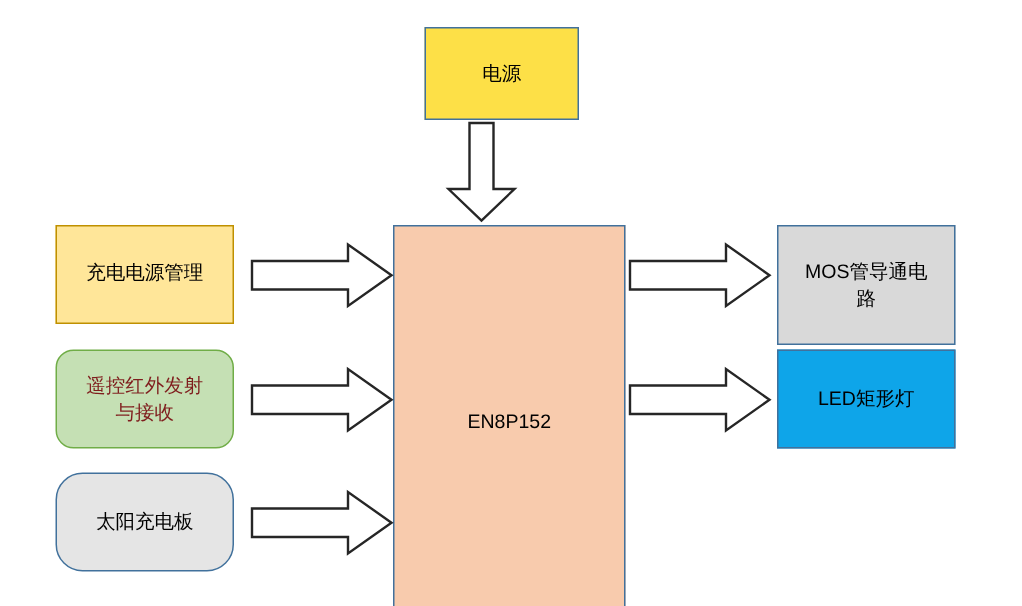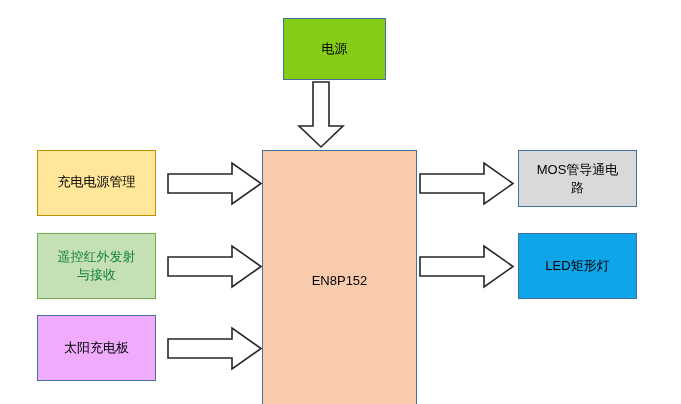--- a/index.html
+++ b/index.html
@@ -31,21 +31,21 @@
     border-width: 1px;
     padding: 2px 6px;
     white-space: pre-line;
   }
   
   #node-power      { left: 283px; top: 18px;  width: 103px; height: 62px; }
   #node-charge     { left: 37px;  top: 150px; width: 119px; height: 66px; font-family: Liberation Mono, monospace; }
   #node-irrc       { left: 37px;  top: 233px; width: 119px; height: 66px; }
   #node-solar      { left: 37px;  top: 315px; width: 119px; height: 66px; }
   #node-mcu        { left: 262px; top: 150px; width: 155px; height: 261px; }
-  #node-mos        { left: 518px; top: 150px; width: 119px; height: 57px; }
+  #node-mos        { left: 518px; top: 150px; width: 119px; height: 80px; }
   #node-led        { left: 518px; top: 233px; width: 119px; height: 66px; }
 
   .arrow {
     position: absolute;
     pointer-events: none;
   }
   .arrow svg { display: block; overflow: visible; }
 
   
   #arrow-power-mcu   { left: 298px; top: 82px;  width: 46px;  height: 66px; }
@@ -53,34 +53,34 @@
   #arrow-irrc-mcu    { left: 168px; top: 245px; width: 94px;  height: 43px; }
   #arrow-solar-mcu   { left: 168px; top: 327px; width: 94px;  height: 43px; }
   #arrow-mcu-mos     { left: 420px; top: 162px; width: 94px;  height: 43px; }
   #arrow-mcu-led     { left: 420px; top: 245px; width: 94px;  height: 43px; }
 </style>
 </head>
 <body>
 
 <div id="canvas" style="background-color: rgb(255, 255, 255);">
 
-  <div class="node" id="node-power" style="background-color: #84cc16; border-color: rgb(65, 113, 156); color: rgb(0, 0, 0);">
+  <div class="node" id="node-power" style="background-color: #fde047; border-color: rgb(65, 113, 156); color: rgb(0, 0, 0);">
     <span>电源</span>
   </div>
 
   <div class="node" id="node-charge" style="background-color: rgb(255, 230, 153); border-color: rgb(191, 144, 0); color: rgb(0, 0, 0);">
     <span>充电电源管理</span>
   </div>
 
-  <div class="node" id="node-irrc" style="background-color: rgb(197, 224, 180); border-color: rgb(112, 173, 71); color: #15803d;">
+  <div class="node" id="node-irrc" style="background-color: rgb(197, 224, 180); border-color: rgb(112, 173, 71); color: #7f1d1d; border-radius: 12px;">
     <span>遥控红外发射
 与接收</span>
   </div>
 
-  <div class="node" id="node-solar" style="background-color: #f0abfc; border-color: rgb(65, 113, 156); color: rgb(0, 0, 0);">
+  <div class="node" id="node-solar" style="background-color: #e5e5e5; border-color: rgb(65, 113, 156); color: rgb(0, 0, 0); border-radius: 18px;">
     <span>太阳充电板</span>
   </div>
 
   <div class="node" id="node-mcu" style="background-color: rgb(248, 203, 173); border-color: rgb(65, 113, 156); color: rgb(0, 0, 0);">
     <span>EN8P152</span>
   </div>
 
   <div class="node" id="node-mos" style="background-color: rgb(217, 217, 217); border-color: rgb(65, 113, 156); color: rgb(0, 0, 0);">
     <span>MOS管导通电
 路</span>

